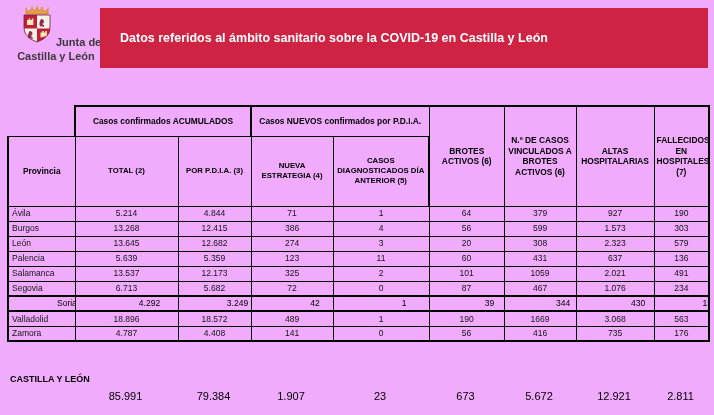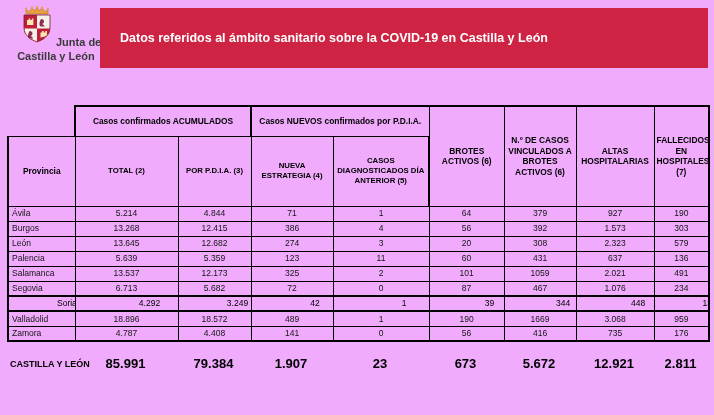--- a/index.html
+++ b/index.html
@@ -73,21 +73,21 @@
   .total-row {
     position: absolute; left: 7px; top: 356px; width: 701px;
     display: grid;
     grid-template-columns: 67px 103px 73px 82px 96px 75px 72px 78px 55px;
     align-items: center;
   }
   .total-label {
     font-size: 9px; font-weight: 700; white-space: nowrap; overflow: visible;
     padding-left: 3px;
   }
-  .total-val { font-size: 13px; font-weight: 700; text-align: center; }
+  .total-val { font-size: 11px; font-weight: 400; text-align: center; margin-top: 34px; }
 </style>
 </head>
 <body>
 
 <div class="page">
 
   <div class="logo">
     <svg class="logo-shield" width="34" height="40" viewBox="0 0 34 40">
 
       <path d="M6 8 L6 3 L9 6 L12 2 L15 5 L17 1 L19 5 L22 2 L25 6 L28 3 L28 8 Z" fill="#e9a13b" stroke="#b5762a" stroke-width="0.6"></path>
@@ -164,21 +164,21 @@
             <td>927</td>
             <td>190</td>
           </tr>
           <tr>
     <td class="prov">Burgos</td>
   <td>13.268</td>
             <td>12.415</td>
             <td>386</td>
             <td>4</td>
             <td>56</td>
-            <td>392</td>
+            <td>599</td>
             <td>1.573</td>
             <td>303</td>
           </tr>
           <tr>
     <td class="prov">León</td>
   <td>13.645</td>
             <td>12.682</td>
             <td>274</td>
             <td>3</td>
             <td>20</td>
@@ -220,33 +220,33 @@
             <td>234</td>
           </tr>
           <tr class="hl">
     <td class="prov">Soria</td>
   <td>4.292</td>
             <td>3.249</td>
             <td>42</td>
             <td>1</td>
             <td>39</td>
             <td>344</td>
-            <td>448</td>
+            <td>430</td>
             <td>139</td>
           </tr>
           <tr>
     <td class="prov">Valladolid</td>
   <td>18.896</td>
             <td>18.572</td>
             <td>489</td>
             <td>1</td>
             <td>190</td>
             <td>1669</td>
             <td>3.068</td>
-            <td>959</td>
+            <td>563</td>
           </tr>
           <tr>
     <td class="prov">Zamora</td>
   <td>4.787</td>
             <td>4.408</td>
             <td>141</td>
             <td>0</td>
             <td>56</td>
             <td>416</td>
             <td>735</td>

